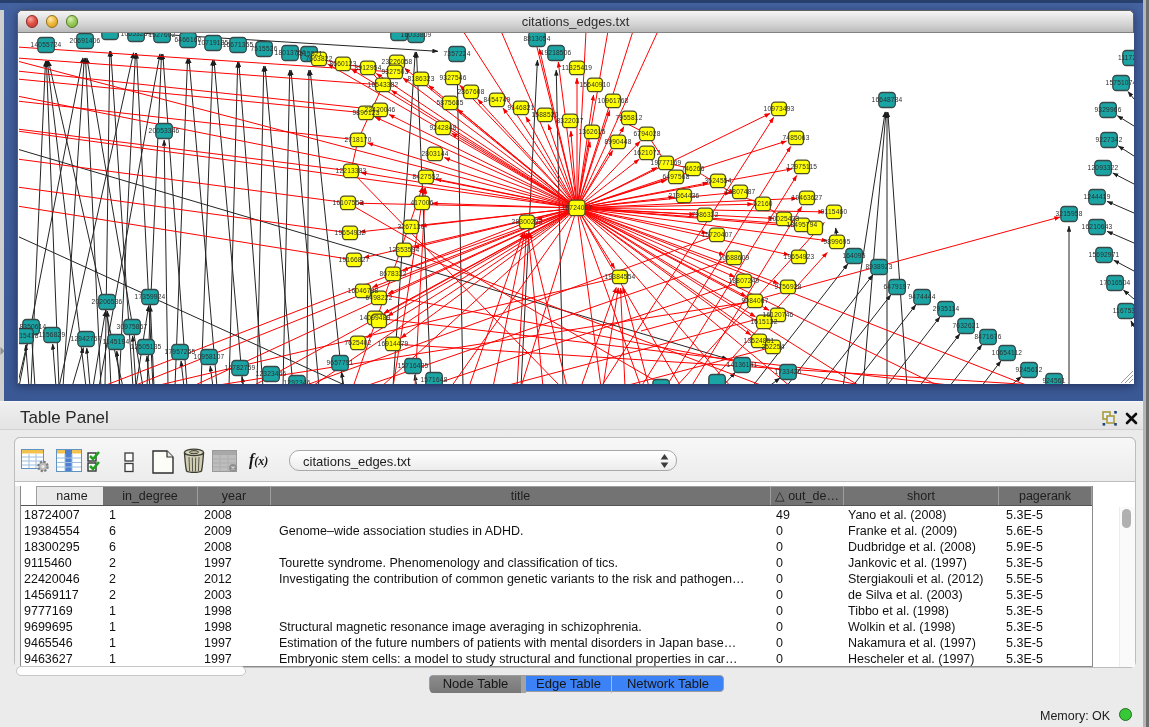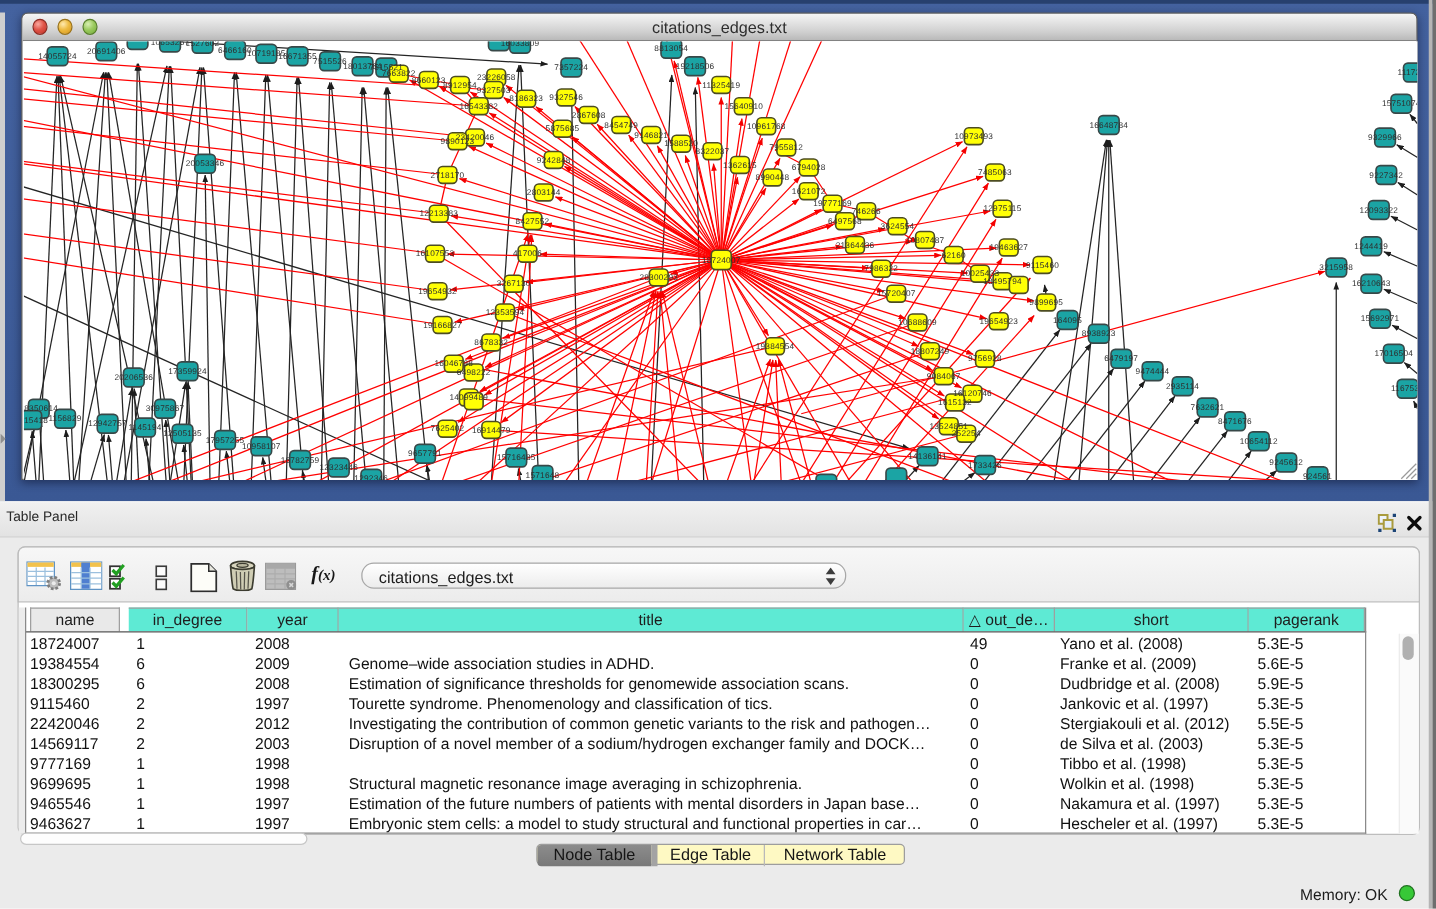--- a/index.html
+++ b/index.html
@@ -13,42 +13,42 @@
 #win{position:absolute;left:17px;top:10px;width:1117px;height:374px;border:1px solid #606060;border-radius:5px 5px 0 0;box-shadow:0 2px 8px rgba(0,0,20,.45);background:#fff}
 #tbar{position:absolute;left:0;top:0;width:100%;height:22px;background:linear-gradient(#f5f5f5,#cfcfcf 70%,#b9b9b9);border-bottom:1px solid #828282;border-radius:5px 5px 0 0}
 .tl{position:absolute;top:4.2px;width:12.5px;height:12.5px;border-radius:50%}
 #tl1{left:7.8px;background:radial-gradient(circle at 35% 30%,#f9a9a1,#e05448 45%,#c03428);border:1px solid #8e2a22}
 #tl2{left:27.8px;background:radial-gradient(circle at 35% 30%,#ffeab2,#eebb41 45%,#d4951f);border:1px solid #9a7218}
 #tl3{left:47.8px;background:radial-gradient(circle at 35% 30%,#d9efb4,#9ccb60 45%,#74ad3a);border:1px solid #567f28}
 #ttl{position:absolute;left:0;right:0;top:3px;text-align:center;font-size:13px;color:#2e2e2e}
 #canvas{position:absolute;left:1px;top:22px;width:1115px;height:351px;background:#fff;overflow:hidden}
 
 #tp-bar{position:absolute;left:0;top:401px;width:1146px;height:29px;background:linear-gradient(#f0f0f0,#e3e3e3);border-top:1px solid #f8f8f8;border-bottom:1px solid #d2d2d2}
-#tp-bar .t{position:absolute;left:5px;top:6px;font-size:11px;color:#282828}
+#tp-bar .t{position:absolute;left:20px;top:6px;font-size:17px;color:#282828}
 #floatico{position:absolute;left:1102px;top:410px}
 #closex{position:absolute;left:1125px;top:412px}
 #panel{position:absolute;left:14px;top:437px;width:1122px;height:231px;background:#fff;border:1px solid #bdbdbd;border-radius:6px}
 #toolstrip{position:absolute;left:14px;top:437px;width:1122px;height:45px;background:linear-gradient(#f7f7f7,#ececec);border:1px solid #bdbdbd;border-radius:6px 6px 0 0}
 #combo{position:absolute;left:289px;top:450px;width:388px;height:21px;background:linear-gradient(#ffffff,#ececec);border:1px solid #a8a8a8;border-radius:10px}
 #combo .txt{position:absolute;left:13px;top:3px;font-size:13px;color:#1c1c1c}
 #combo .st{position:absolute;right:7px;top:3px}
 
 #thead{position:absolute;left:20px;top:486px;height:19px;font-size:12.5px;color:#1e1e1e}
-.th{position:absolute;top:0;height:19px;border-right:1px solid #9f9f9f;border-top:1px solid #9f9f9f;background:#5eead4;text-align:center;line-height:19px}
+.th{position:absolute;top:0;height:19px;border-right:1px solid #9f9f9f;border-top:1px solid #9f9f9f;background:#737373;text-align:center;line-height:19px}
 #thead .g{background:#e9e9e9;border-left:1px solid #9f9f9f}
 #tbody{position:absolute;left:0;top:0;font-size:12.5px;color:#111}
 .tr{position:absolute;left:0;height:16px;width:1149px}
 .tr span{position:absolute;top:0;white-space:nowrap}
 #headline{position:absolute;left:20px;top:505px;width:1073px;height:1px;background:#555}#tbl{position:absolute;left:20px;top:486px;width:1073px;height:181px;border-left:1px solid #8a8a8a;border-right:1px solid #8a8a8a;border-bottom:1px solid #8a8a8a}
 
 #vsb{position:absolute;left:1119px;top:507px;width:16px;height:160px;background:#fafafa;border-left:1px solid #ececec}
 #vsbt{position:absolute;left:1122px;top:509px;width:9px;height:19px;background:#b0b0b0;border-radius:5px}
 #hsb{position:absolute;left:16px;top:666px;width:230px;height:10px;background:#fdfdfd;border:1px solid #c6c6c6;border-radius:5px}
 
-#tabs{position:absolute;left:429px;top:675px;width:295px;height:17px;border:1px solid #9d9d9d;border-radius:4px;background:#fef9c3;font-size:13px}
+#tabs{position:absolute;left:429px;top:675px;width:295px;height:17px;border:1px solid #9d9d9d;border-radius:4px;background:#3b82f6;font-size:13px}
 #tabs .seg{position:absolute;top:0;height:17px;text-align:center;line-height:16px;color:#151515}
 #seg1{left:0;width:91px;background:linear-gradient(#8c8c8c,#787878);color:#f5f5f5;border-radius:3px 0 0 3px}
 #seg2{left:91px;width:90px;border-left:5px solid #a3a3a3}
 #seg3{left:181px;width:113px;border-left:1px solid #b9b9b9}
 
 #mem{position:absolute;left:1040px;top:709px;font-size:12.5px;color:#1b1b1b}
 #dot{position:absolute;left:1119px;top:708px;width:13px;height:13px;border-radius:50%;background:#37c837;border:1.2px solid #1f701f}
 .ico{position:absolute;top:449px}
 </style></head>
 <body>
@@ -654,21 +654,21 @@
     </svg>
 <div class="ico" style="left:249px;top:451px;font-size:16px;font-style:italic;font-weight:bold;color:#161616;font-family:'Liberation Serif',serif">f<span style="font-size:12px">(x)</span></div>
 <div id="combo">
       <span class="txt">citations_edges.txt</span>
       <svg class="st" width="9" height="14" viewBox="0 0 9 14">
         <path d="M4.5,0 L8.4,5.4 L0.6,5.4 z" fill="#3c3c3c"></path>
         <path d="M4.5,14 L8.4,8.6 L0.6,8.6 z" fill="#3c3c3c"></path>
       </svg>
     </div>
 <div id="thead">
-  <div class="th g" style="left:4px;width:72px">name</div>
+  <div class="th g" style="left:16px;width:72px">name</div>
   <div class="th" style="left:83px;width:95px">in_degree</div>
   <div class="th" style="left:178px;width:73px">year</div>
   <div class="th" style="left:251px;width:500px">title</div>
   <div class="th" style="left:751px;width:73px">△ out_de…</div>
   <div class="th" style="left:824px;width:155px">short</div>
   <div class="th" style="left:979px;width:93px">pagerank</div>
 </div>
 <div id="headline"></div>
     <div id="tbl"></div>
     <div style="position:absolute;left:15px;top:486px;width:5px;height:181px;background:#ececec"></div>
@@ -687,21 +687,20 @@
         <span style="left:204px">2009</span>
         <span style="left:279px">Genome–wide association studies in ADHD.</span>
         <span style="left:776px">0</span>
         <span style="left:848px">Franke et al. (2009)</span>
         <span style="left:1006px">5.6E-5</span>
       </div>
 <div class="tr" style="top:540px">
         <span style="left:24px">18300295</span>
         <span style="left:109px">6</span>
         <span style="left:204px">2008</span>
-        <span style="left:279px">Estimation of significance thresholds for genomewide association scans.</span>
         <span style="left:776px">0</span>
         <span style="left:848px">Dudbridge et al. (2008)</span>
         <span style="left:1006px">5.9E-5</span>
       </div>
 <div class="tr" style="top:556px">
         <span style="left:24px">9115460</span>
         <span style="left:109px">2</span>
         <span style="left:204px">1997</span>
         <span style="left:279px">Tourette syndrome. Phenomenology and classification of tics.</span>
         <span style="left:776px">0</span>
@@ -714,21 +713,20 @@
         <span style="left:204px">2012</span>
         <span style="left:279px">Investigating the contribution of common genetic variants to the risk and pathogen…</span>
         <span style="left:776px">0</span>
         <span style="left:848px">Stergiakouli et al. (2012)</span>
         <span style="left:1006px">5.5E-5</span>
       </div>
 <div class="tr" style="top:588px">
         <span style="left:24px">14569117</span>
         <span style="left:109px">2</span>
         <span style="left:204px">2003</span>
-        <span style="left:279px">Disruption of a novel member of a sodium/hydrogen exchanger family and DOCK…</span>
         <span style="left:776px">0</span>
         <span style="left:848px">de Silva et al. (2003)</span>
         <span style="left:1006px">5.3E-5</span>
       </div>
 <div class="tr" style="top:604px">
         <span style="left:24px">9777169</span>
         <span style="left:109px">1</span>
         <span style="left:204px">1998</span>
         <span style="left:776px">0</span>
         <span style="left:848px">Tibbo et al. (1998)</span>

